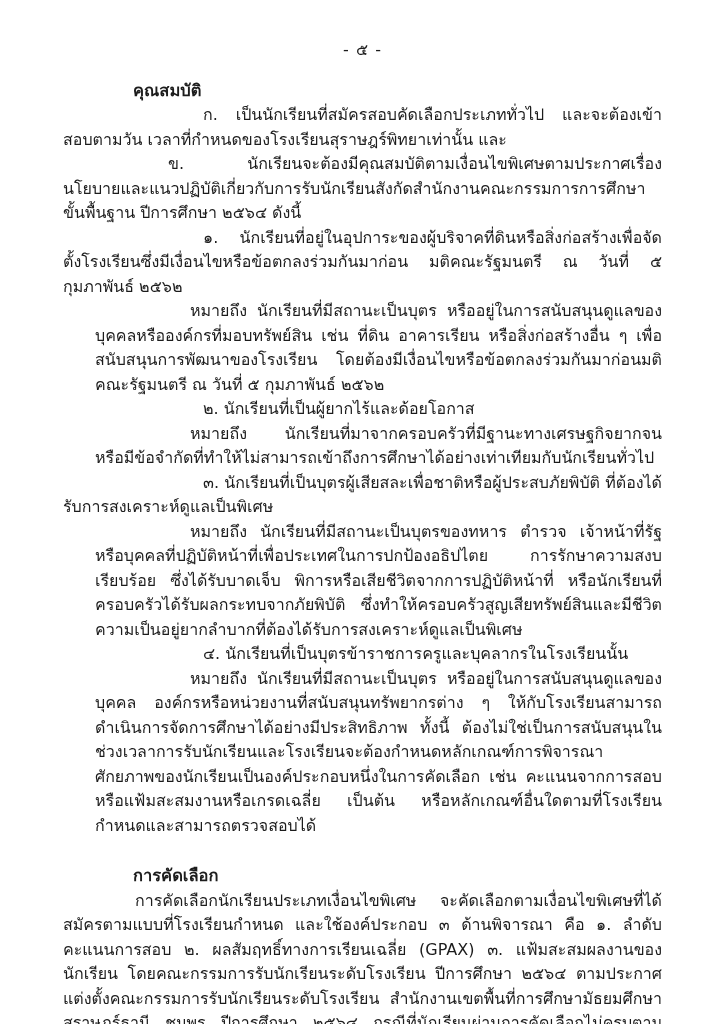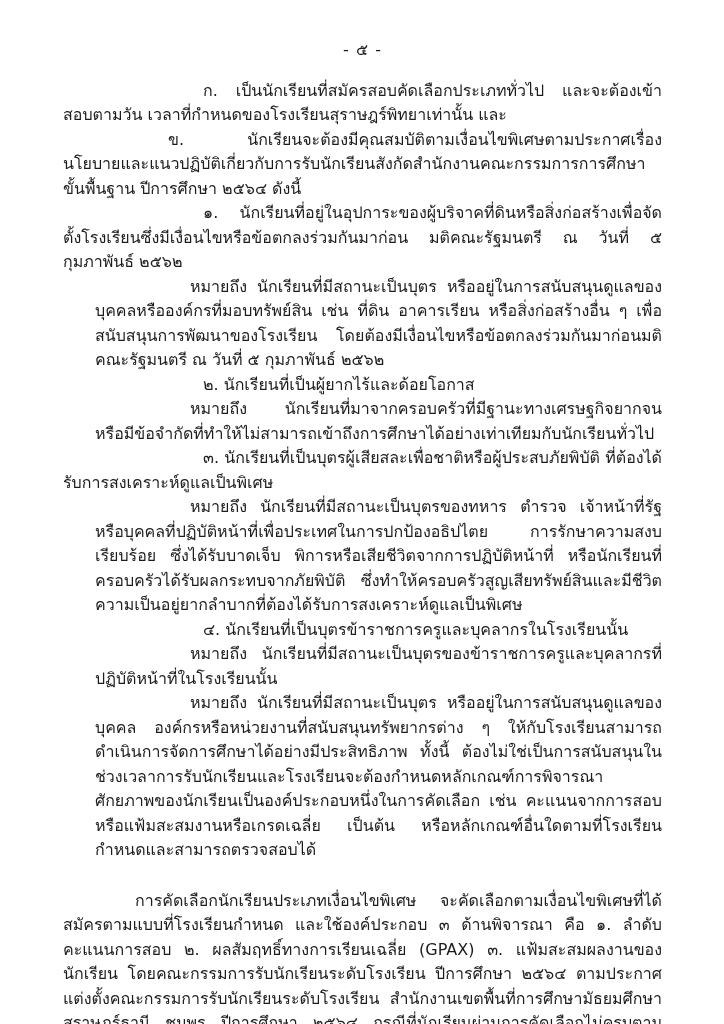--- a/index.html
+++ b/index.html
@@ -48,32 +48,33 @@
   .ind-body    { text-indent: 72px;  }
 </style>
 </head>
 <body>
 
 <div class="page">
 
   <div class="page-number">- ๕ -</div>
 
   <section class="sec-qualifications">
+    <h2 class="heading">คุณสมบัติ</h2>
 
     <p class="para ind-ka">ก. เป็นนักเรียนที่สมัครสอบคัดเลือกประเภททั่วไป และจะต้องเข้าสอบตามวัน เวลาที่กำหนดของโรงเรียนสุราษฎร์พิทยาเท่านั้น และ</p>
     <p class="para ind-kho">ข. นักเรียนจะต้องมีคุณสมบัติตามเงื่อนไขพิเศษตามประกาศเรื่อง นโยบายและแนวปฏิบัติเกี่ยวกับการรับนักเรียนสังกัดสำนักงานคณะกรรมการการศึกษาขั้นพื้นฐาน ปีการศึกษา ๒๕๖๔ ดังนี้</p>
     <p class="para ind-item">๑. นักเรียนที่อยู่ในอุปการะของผู้บริจาคที่ดินหรือสิ่งก่อสร้างเพื่อจัดตั้งโรงเรียนซึ่งมีเงื่อนไขหรือข้อตกลงร่วมกันมาก่อน มติคณะรัฐมนตรี ณ วันที่ ๕ กุมภาพันธ์ ๒๕๖๒</p>
     <p class="para ind-meaning">หมายถึง นักเรียนที่มีสถานะเป็นบุตร หรืออยู่ในการสนับสนุนดูแลของบุคคลหรือองค์กรที่มอบทรัพย์สิน เช่น ที่ดิน อาคารเรียน หรือสิ่งก่อสร้างอื่น ๆ เพื่อสนับสนุนการพัฒนาของโรงเรียน โดยต้องมีเงื่อนไขหรือข้อตกลงร่วมกันมาก่อนมติคณะรัฐมนตรี ณ วันที่ ๕ กุมภาพันธ์ ๒๕๖๒</p>
     <p class="para ind-item">๒. นักเรียนที่เป็นผู้ยากไร้และด้อยโอกาส</p>
     <p class="para ind-meaning">หมายถึง นักเรียนที่มาจากครอบครัวที่มีฐานะทางเศรษฐกิจยากจน หรือมีข้อจำกัดที่ทำให้ไม่สามารถเข้าถึงการศึกษาได้อย่างเท่าเทียมกับนักเรียนทั่วไป</p>
     <p class="para ind-item">๓. นักเรียนที่เป็นบุตรผู้เสียสละเพื่อชาติหรือผู้ประสบภัยพิบัติ ที่ต้องได้รับการสงเคราะห์ดูแลเป็นพิเศษ</p>
     <p class="para ind-meaning">หมายถึง นักเรียนที่มีสถานะเป็นบุตรของทหาร ตำรวจ เจ้าหน้าที่รัฐ หรือบุคคลที่ปฏิบัติหน้าที่เพื่อประเทศในการปกป้องอธิปไตย การรักษาความสงบเรียบร้อย ซึ่งได้รับบาดเจ็บ พิการหรือเสียชีวิตจากการปฏิบัติหน้าที่ หรือนักเรียนที่ครอบครัวได้รับผลกระทบจากภัยพิบัติ ซึ่งทำให้ครอบครัวสูญเสียทรัพย์สินและมีชีวิตความเป็นอยู่ยากลำบากที่ต้องได้รับการสงเคราะห์ดูแลเป็นพิเศษ</p>
     <p class="para ind-item">๔. นักเรียนที่เป็นบุตรข้าราชการครูและบุคลากรในโรงเรียนนั้น</p>
-    <p class="para ind-meaning">หมายถึง นักเรียนที่มีสถานะเป็นบุตรของข้าราชการครูและบุคลากรที่ปฏิบัติหน้าที่ในโรงเรียนนั้น</p>
     <p class="para ind-meaning">หมายถึง นักเรียนที่มีสถานะเป็นบุตร หรืออยู่ในการสนับสนุนดูแลของบุคคล องค์กรหรือหน่วยงานที่สนับสนุนทรัพยากรต่าง ๆ ให้กับโรงเรียนสามารถดำเนินการจัดการศึกษาได้อย่างมีประสิทธิภาพ ทั้งนี้ ต้องไม่ใช่เป็นการสนับสนุนในช่วงเวลาการรับนักเรียนและโรงเรียนจะต้องกำหนดหลักเกณฑ์การพิจารณาศักยภาพของนักเรียนเป็นองค์ประกอบหนึ่งในการคัดเลือก เช่น คะแนนจากการสอบ หรือแฟ้มสะสมงานหรือเกรดเฉลี่ย เป็นต้น หรือหลักเกณฑ์อื่นใดตามที่โรงเรียนกำหนดและสามารถตรวจสอบได้</p>
   </section>
 
   <section class="sec-selection">
+    <h2 class="heading">การคัดเลือก</h2>
 
     <p class="para ind-body">การคัดเลือกนักเรียนประเภทเงื่อนไขพิเศษ จะคัดเลือกตามเงื่อนไขพิเศษที่ได้สมัครตามแบบที่โรงเรียนกำหนด และใช้องค์ประกอบ ๓ ด้านพิจารณา คือ ๑. ลำดับคะแนนการสอบ ๒. ผลสัมฤทธิ์ทางการเรียนเฉลี่ย (GPAX) ๓. แฟ้มสะสมผลงานของนักเรียน โดยคณะกรรมการรับนักเรียนระดับโรงเรียน ปีการศึกษา ๒๕๖๔ ตามประกาศแต่งตั้งคณะกรรมการรับนักเรียนระดับโรงเรียน สำนักงานเขตพื้นที่การศึกษามัธยมศึกษาสุราษฎร์ธานี ชุมพร ปีการศึกษา ๒๕๖๔ กรณีที่นักเรียนผ่านการคัดเลือกไม่ครบตามจำนวนที่รับได้ จะนำจำนวนผลต่างไปรวมกับนักเรียนสอบคัดเลือกทั่วไป</p>
   </section>
 
 </div>
 
 </body></html>

